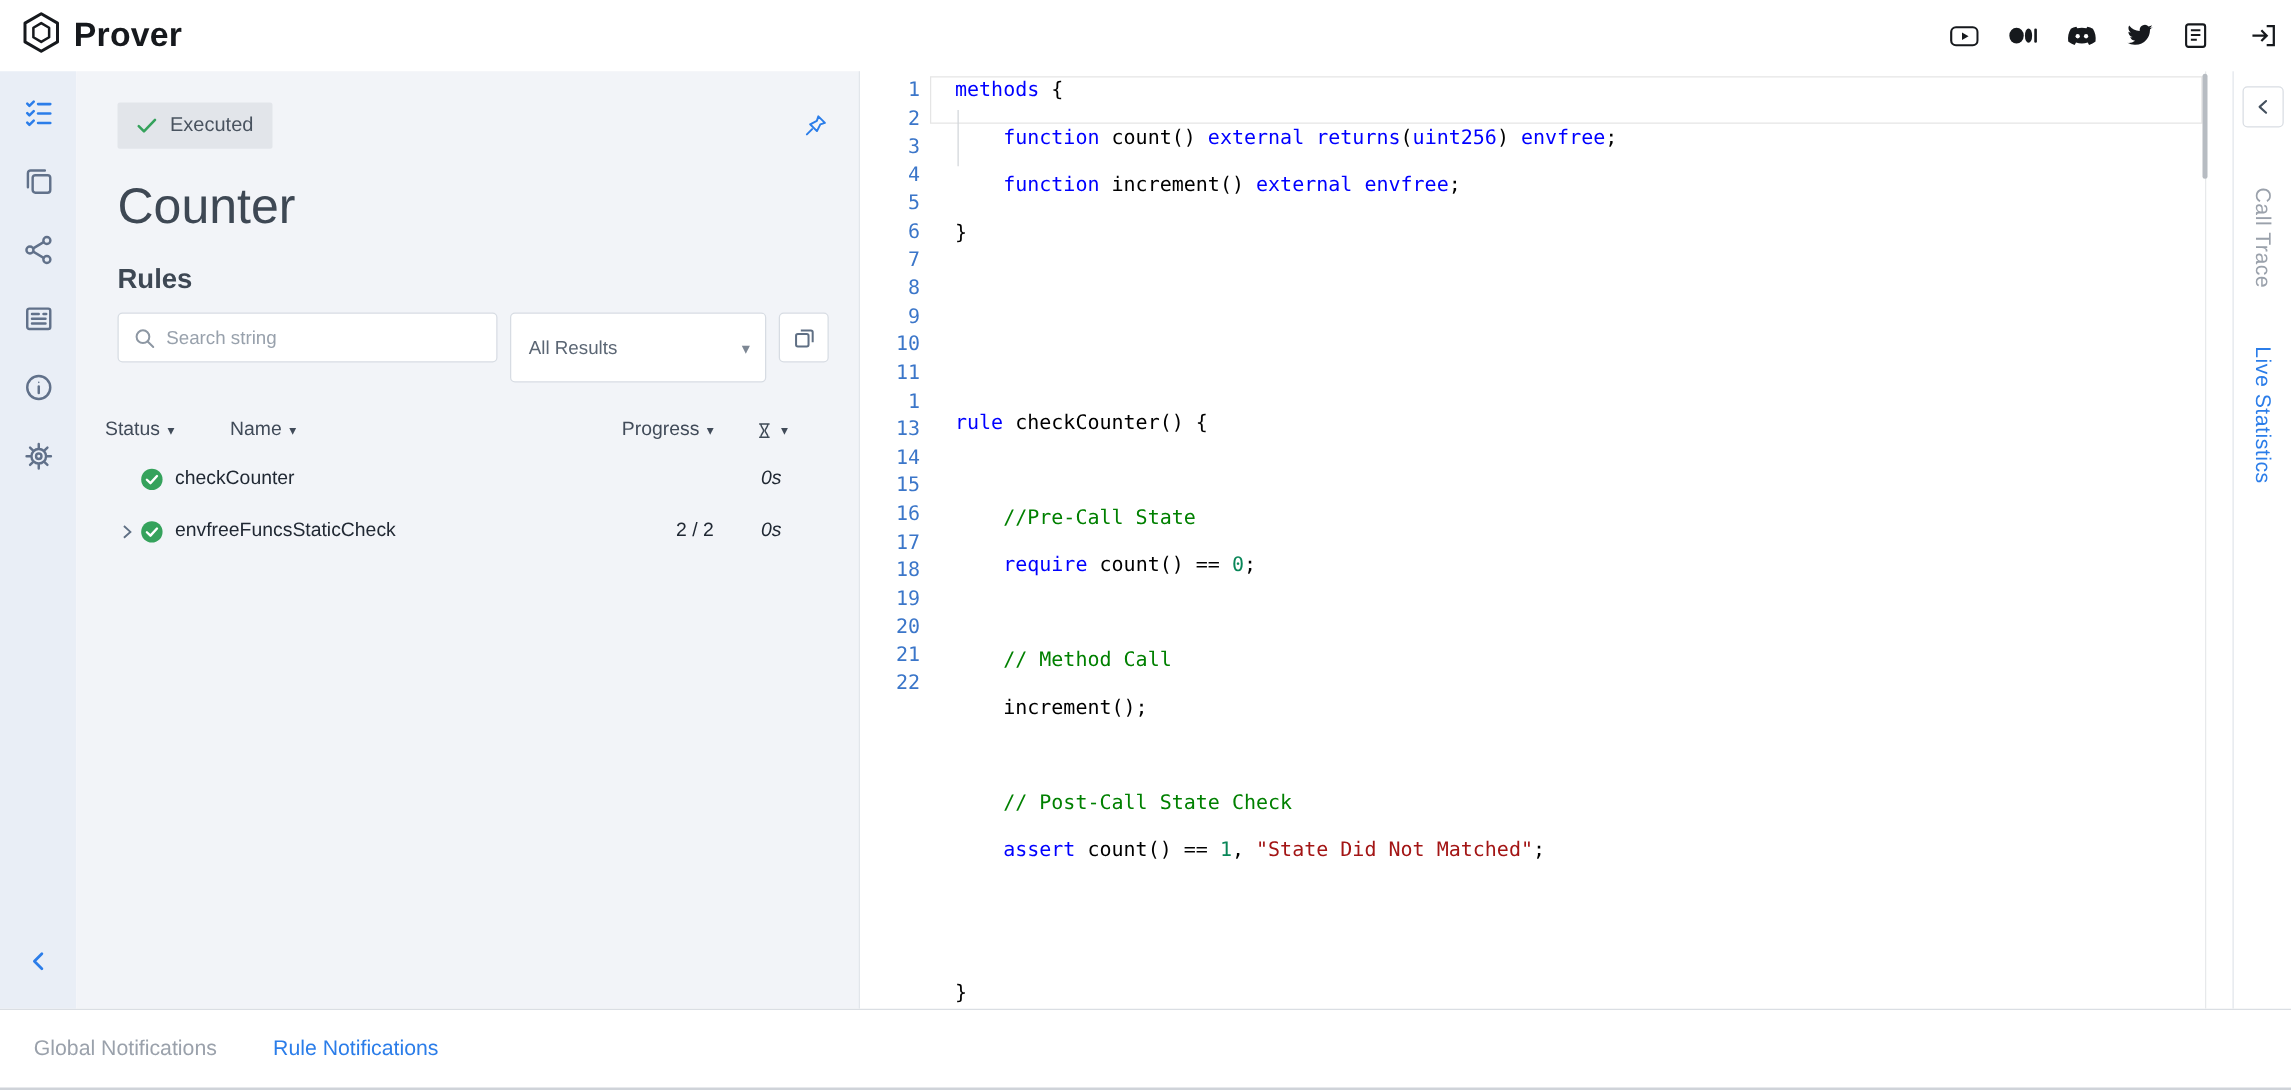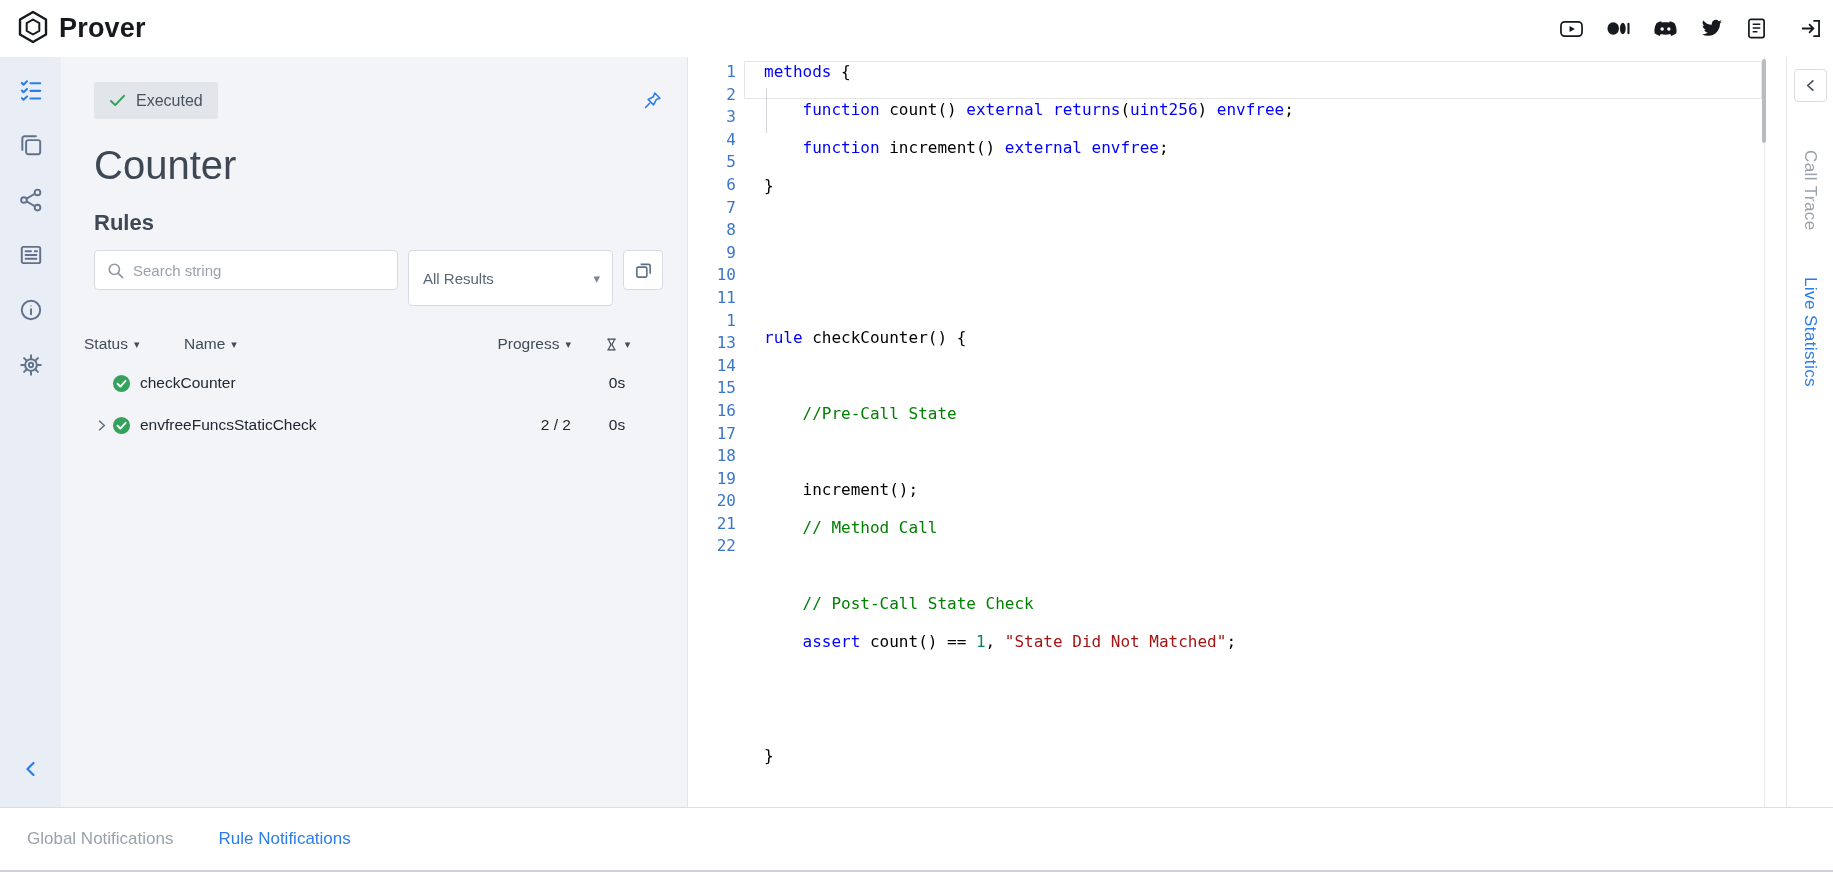--- a/index.html
+++ b/index.html
@@ -42,21 +42,21 @@
   .th{font-size:15.5px;font-weight:500;color:#414b59;display:flex;align-items:center;gap:6px;cursor:pointer;}
   .th.right{justify-self:end;}
   .th.center{justify-self:center;}
   .caret{font-size:11px;color:#414b59;}
   .rule-row{display:grid;grid-template-columns:56px 1fr 110px 92px;padding:0 24px 0 23px;height:42px;align-items:center;cursor:pointer;}
   .cell-status{display:flex;align-items:center;padding-left:10px;gap:3px;}
   .expand{display:inline-flex;}
   .check{display:inline-flex;}
   .cell-name{font-size:15.5px;color:#202833;}
   .cell-progress{justify-self:end;font-size:15.5px;color:#202833;}
-  .cell-duration{justify-self:center;font-size:15.5px;color:#202833;}
+  .cell-duration{justify-self:center;font-size:15.5px;color:#202833;font-style:italic;}
 
   
   .editor{flex:1;display:flex;flex-direction:column;background:#fff;min-width:0;}
   .tabbar{height:58px;display:flex;align-items:center;border-bottom:1px solid #ecedf0;padding-right:25px;flex:none;}
   .tab{position:relative;height:100%;display:flex;align-items:center;gap:13px;padding:0 19px;margin-left:5px;color:#2b7de9;font-size:16.5px;cursor:pointer;}
   .tab::after{content:"";position:absolute;left:0;right:0;bottom:0;height:3px;background:#2b7de9;}
   .tab-close{display:inline-flex;color:#2b7de9;cursor:pointer;}
   .tab-actions{margin-left:auto;display:flex;gap:12px;}
   .icon-btn{width:38px;height:38px;border:1px solid #d9dde3;border-radius:4px;background:#fff;display:inline-flex;align-items:center;justify-content:center;color:#3f4a56;cursor:pointer;}
   .code-pane{flex:1;position:relative;display:flex;padding-top:4px;font-family:"DejaVu Sans Mono",monospace;font-size:16px;overflow:hidden;}
@@ -336,23 +336,24 @@
               <div class="code-line current"><span class="tok-k">methods</span><span class="tok-p"> {</span></div>
               <div class="code-line"><span class="tok-p">    </span><span class="tok-k">function</span><span class="tok-p"> count() </span><span class="tok-k">external</span><span class="tok-p"> </span><span class="tok-k">returns</span><span class="tok-p">(</span><span class="tok-k">uint256</span><span class="tok-p">) </span><span class="tok-k">envfree</span><span class="tok-p">;</span></div>
               <div class="code-line"><span class="tok-p">    </span><span class="tok-k">function</span><span class="tok-p"> increment() </span><span class="tok-k">external</span><span class="tok-p"> </span><span class="tok-k">envfree</span><span class="tok-p">;</span></div>
               <div class="code-line"><span class="tok-p">}</span></div>
               <div class="code-line"></div>
               <div class="code-line"></div>
               <div class="code-line"></div>
               <div class="code-line"><span class="tok-k">rule</span><span class="tok-p"> checkCounter() {</span></div>
               <div class="code-line"></div>
               <div class="code-line"><span class="tok-p">    </span><span class="tok-c">//Pre-Call State</span></div>
-              <div class="code-line"></div>
+              <div class="code-line"><span class="tok-p">    </span><span class="tok-k">require</span><span class="tok-p"> count() == </span><span class="tok-n">0</span><span class="tok-p">;</span></div>
+              <div class="code-line"></div>
+              <div class="code-line"><span class="tok-p">    </span><span class="tok-c">// Method Call</span></div>
               <div class="code-line"><span class="tok-p">    increment();</span></div>
-              <div class="code-line"><span class="tok-p">    </span><span class="tok-c">// Method Call</span></div>
               <div class="code-line"></div>
               <div class="code-line"><span class="tok-p">    </span><span class="tok-c">// Post-Call State Check</span></div>
               <div class="code-line"><span class="tok-p">    </span><span class="tok-k">assert</span><span class="tok-p"> count() == </span><span class="tok-n">1</span><span class="tok-p">, </span><span class="tok-s">"State Did Not Matched"</span><span class="tok-p">;</span></div>
               <div class="code-line"></div>
               <div class="code-line"></div>
               <div class="code-line"><span class="tok-p">}</span></div>
               <div class="code-line"></div>
               <div class="code-line"></div>
             </div>
         </div>

